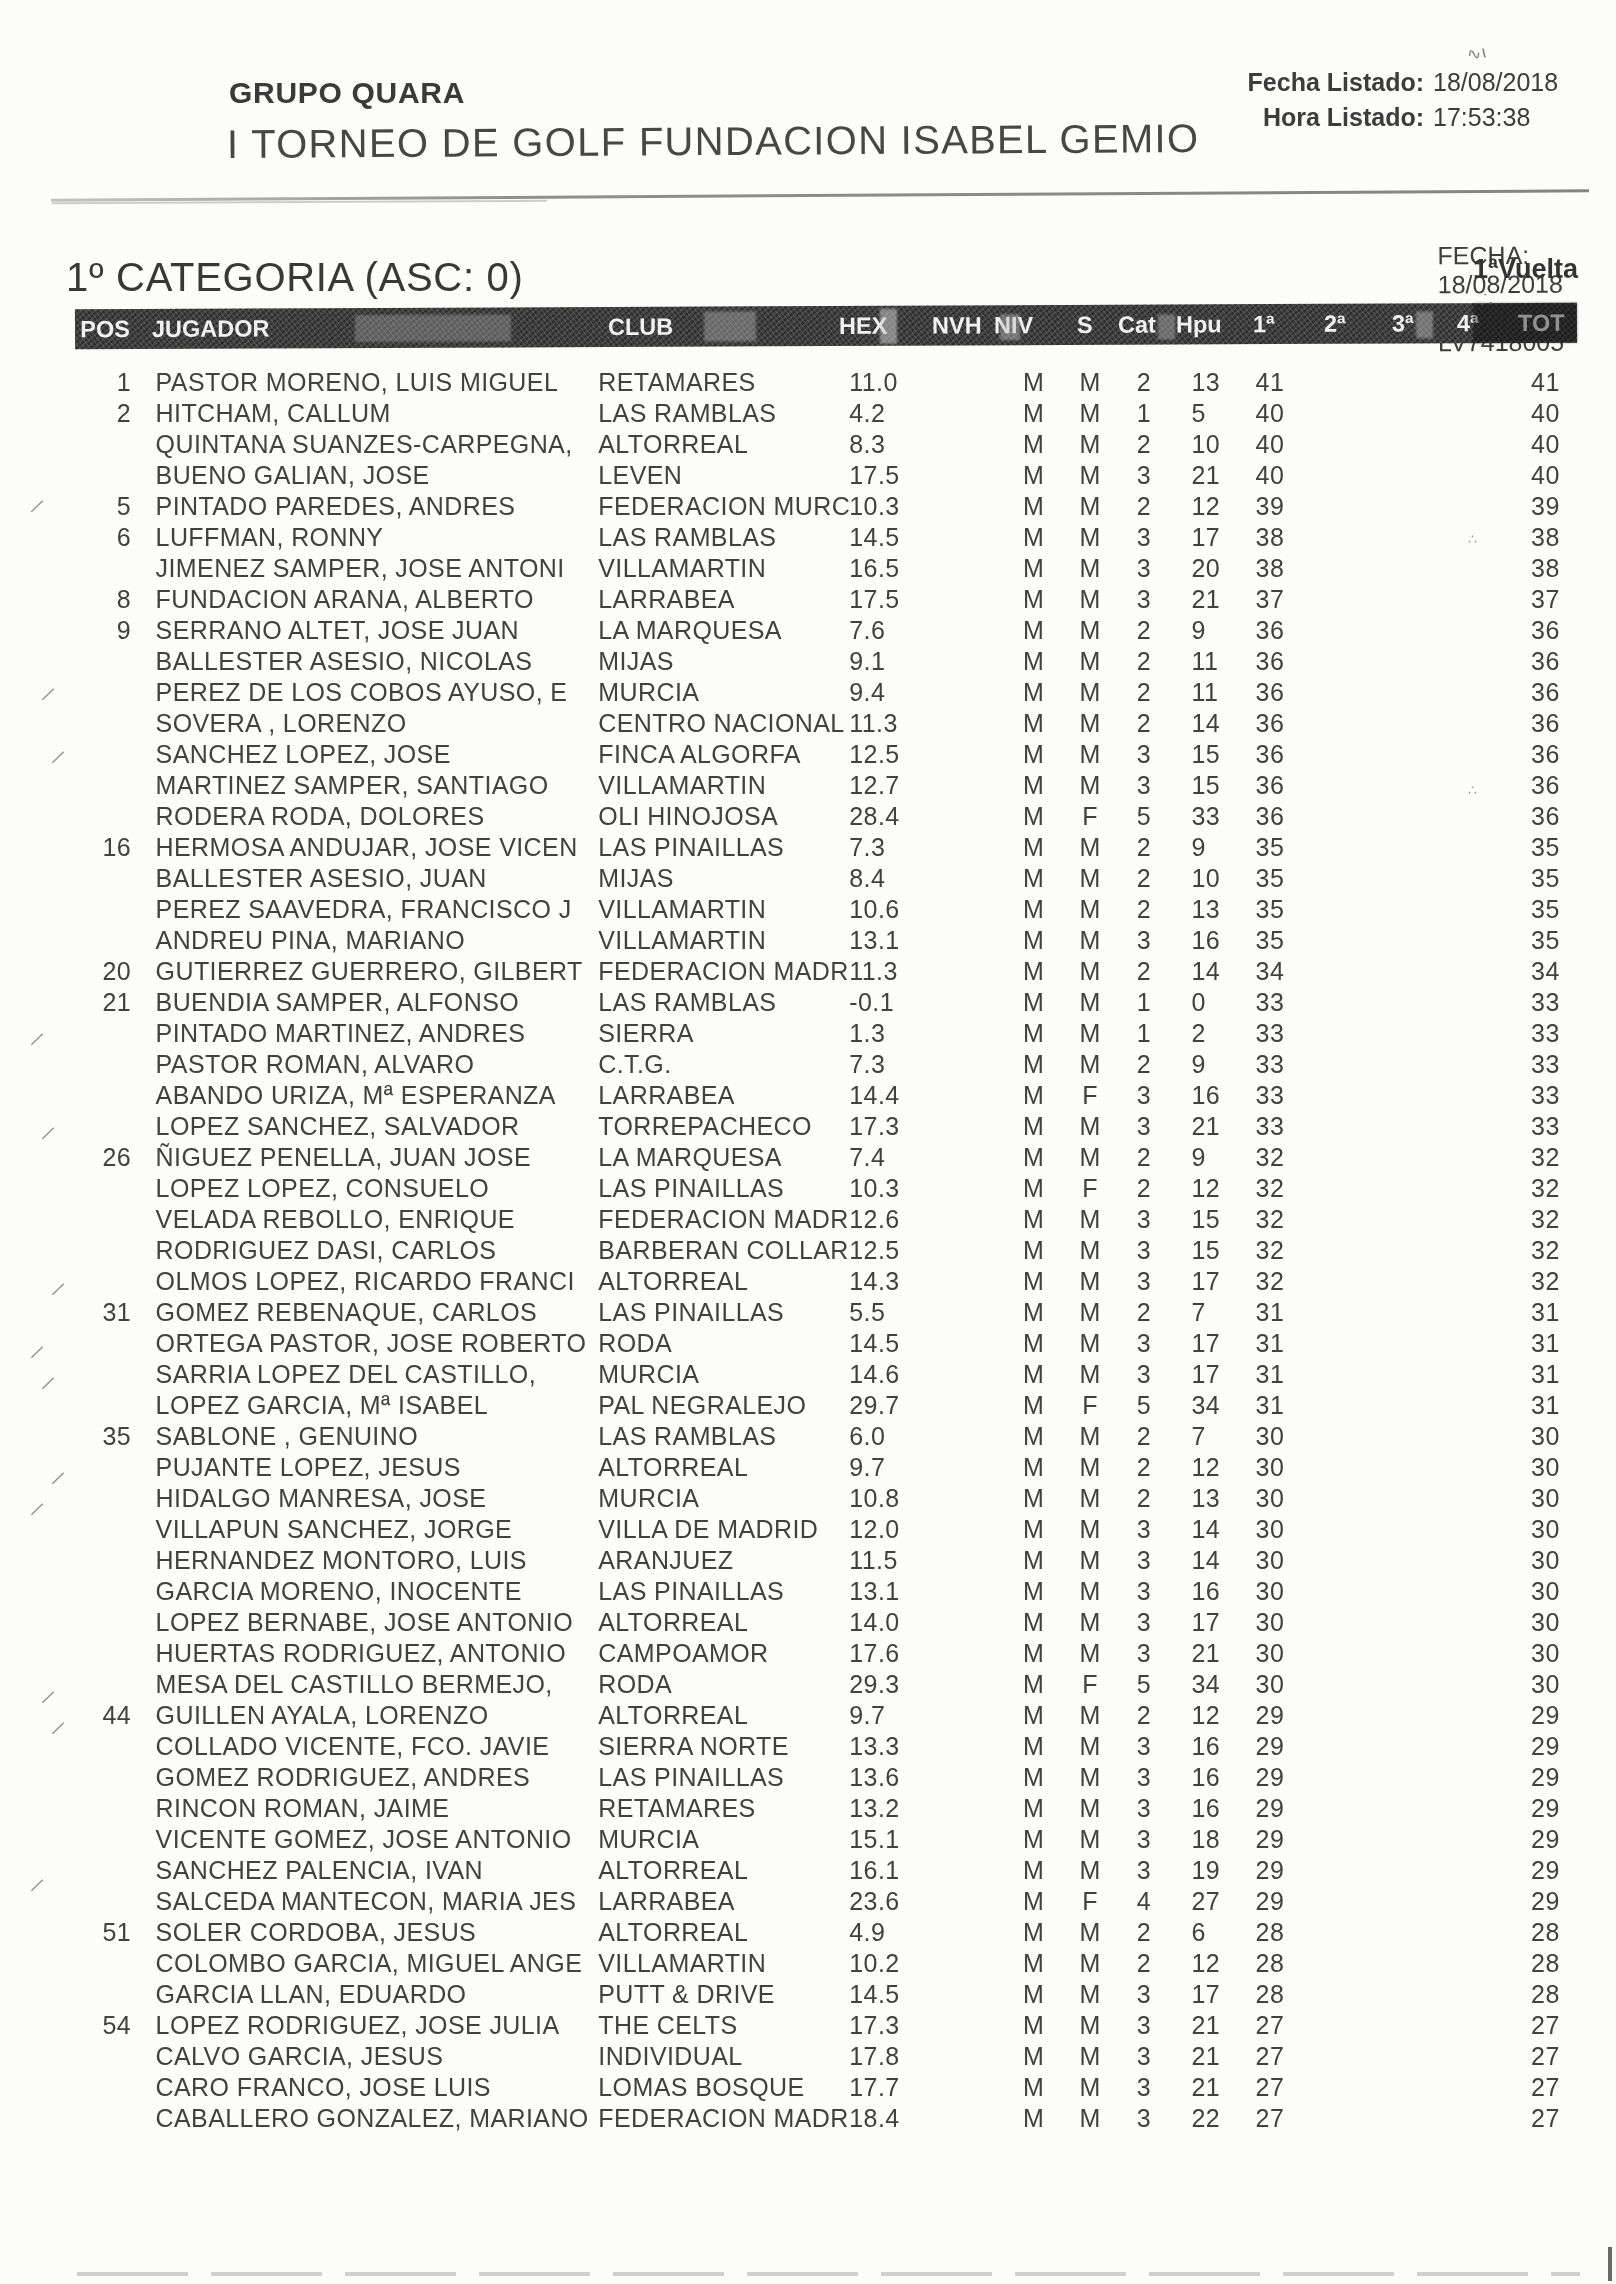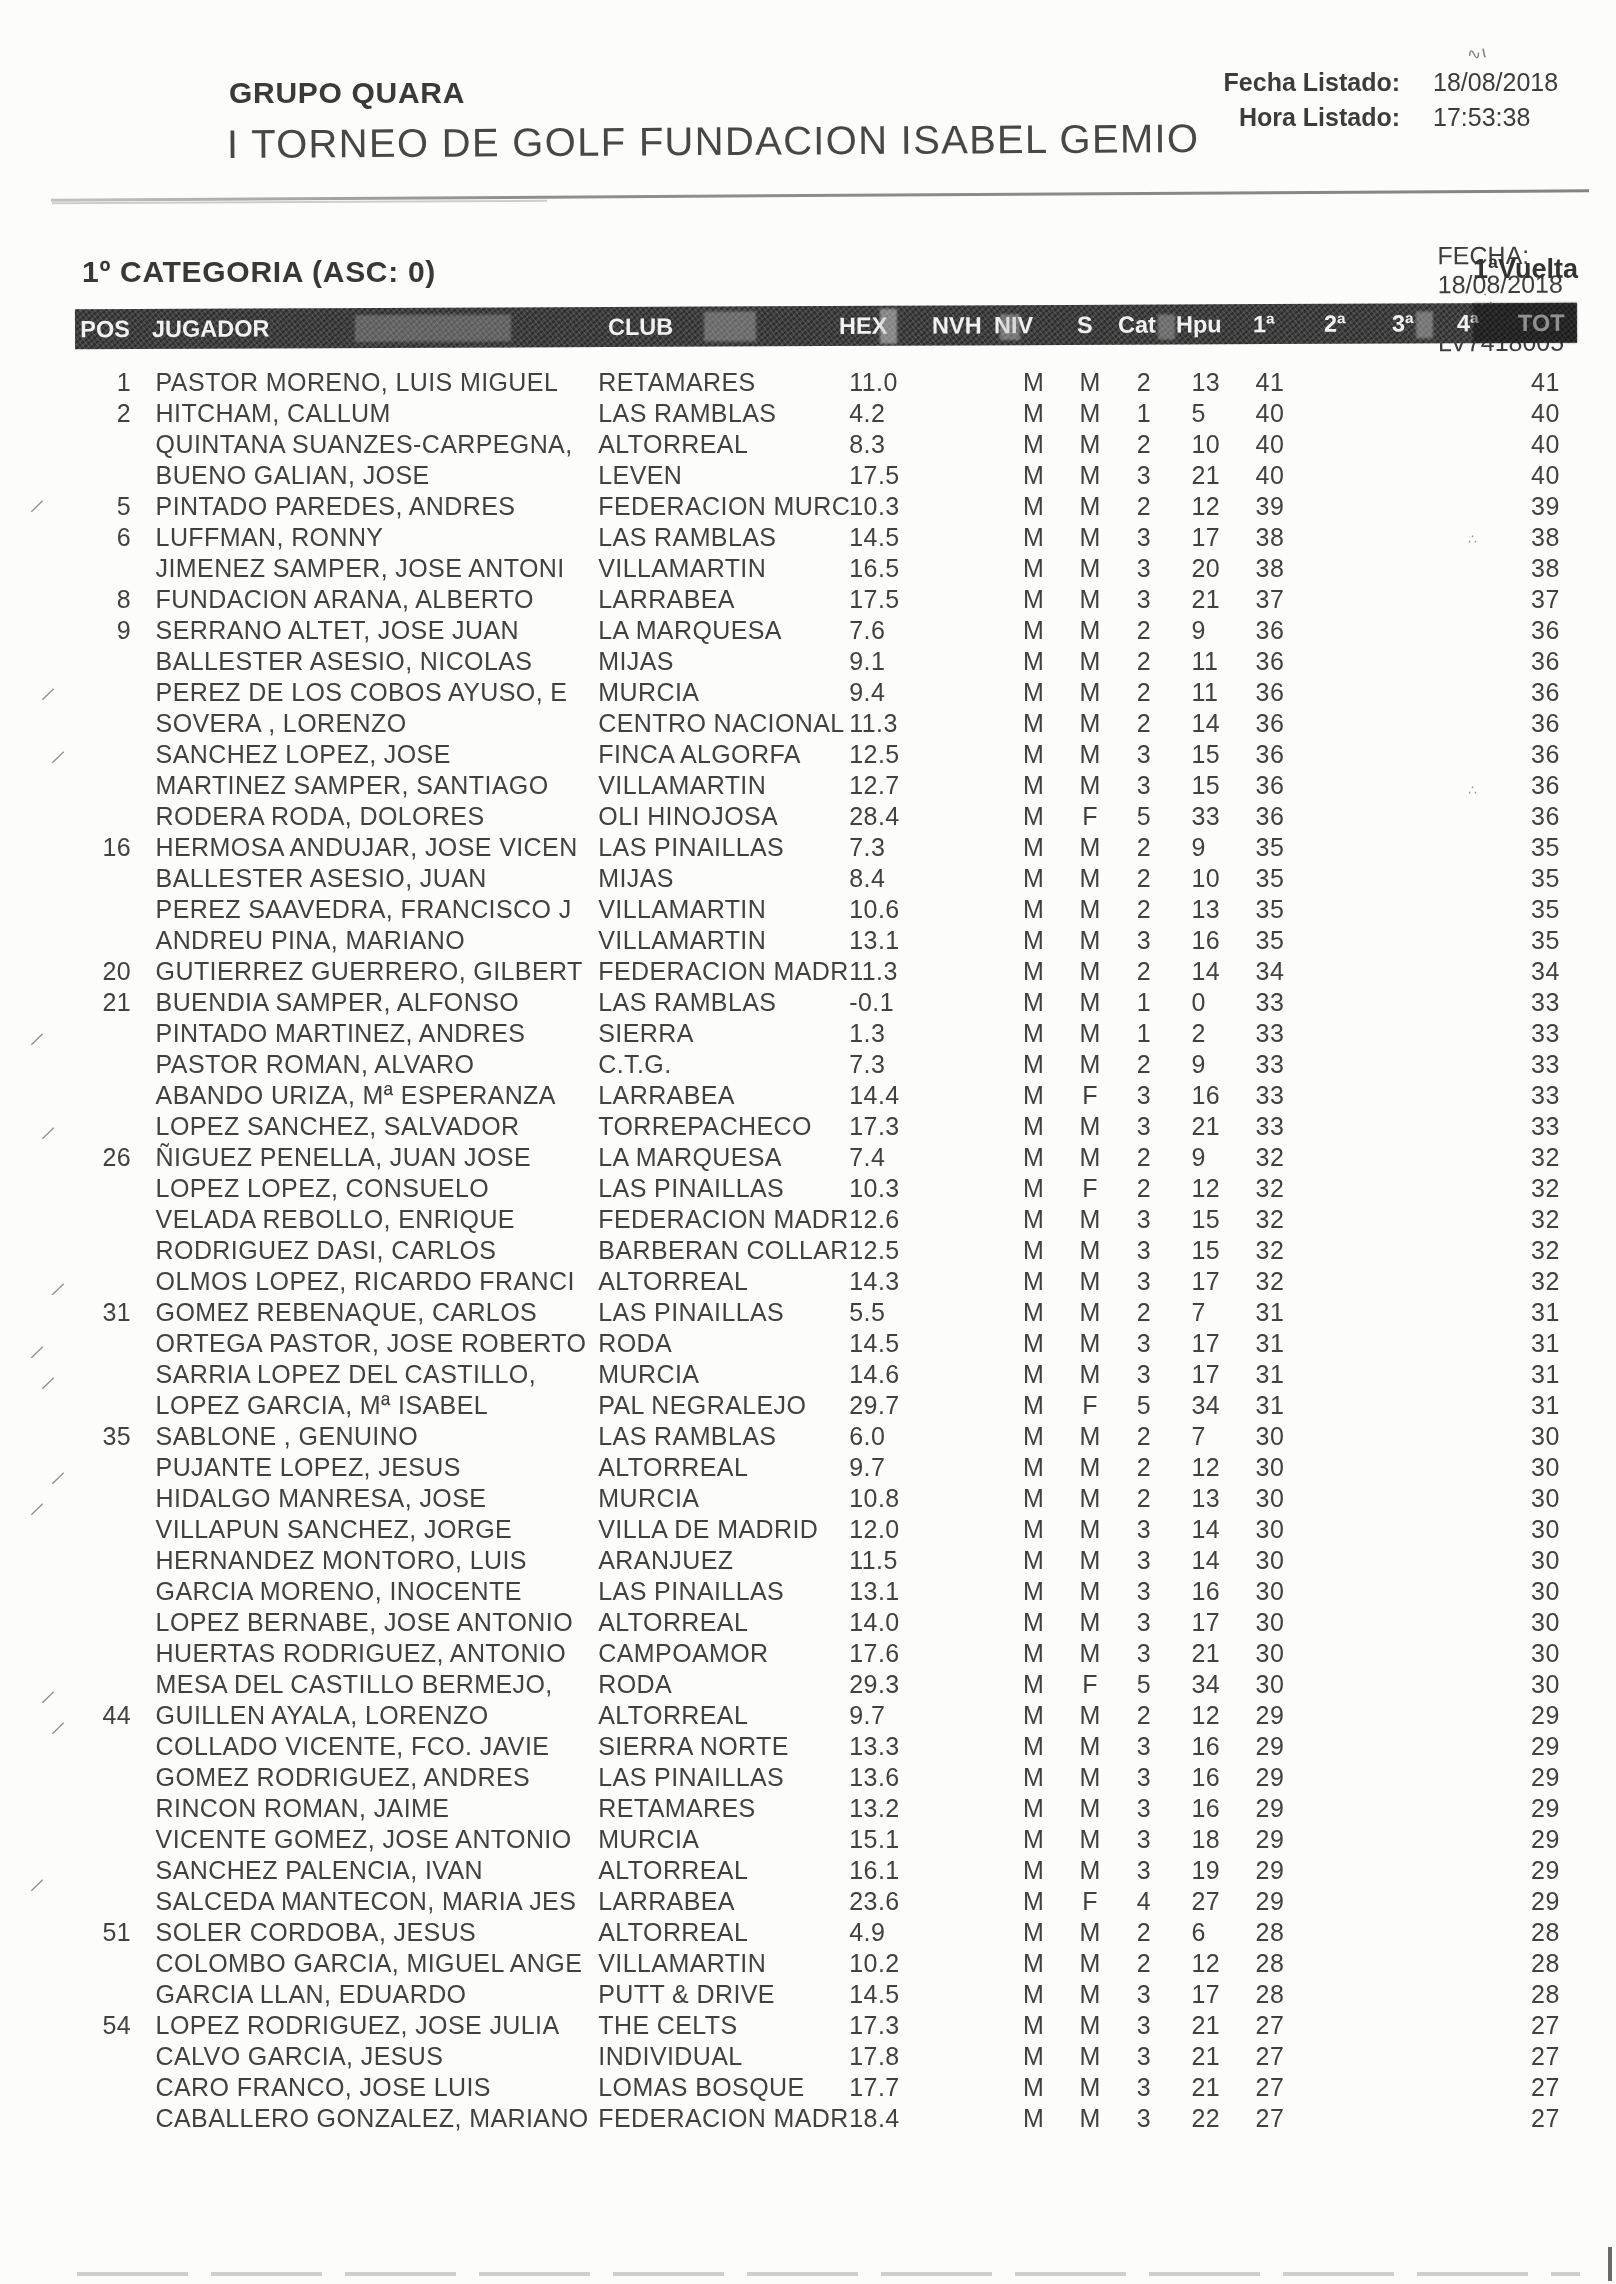--- a/index.html
+++ b/index.html
@@ -6,29 +6,29 @@
   .page{
     position:relative; width:1616px; height:2284px; margin:0 auto;
     background:#fcfcfb; overflow:hidden;
     font-family:"Liberation Sans", sans-serif; color:#3f3f3f;
   }
   .abs{position:absolute;}
   
   .brand{left:229px; top:76px; font-size:30px; font-weight:bold; color:#3a3a3a; letter-spacing:0.7px;}
   .title{left:227px; top:119px; font-size:40px; font-weight:400; color:#474747; letter-spacing:1.3px; white-space:pre; transform:rotate(-0.35deg);}
   .meta{left:1179px; top:68px; width:417px; font-size:25px; color:#3c3c3c;}
-  .meta-row{display:flex; justify-content:flex-end; margin-bottom:5.9px;gap:24px;}
+  .meta-row{display:flex; justify-content:flex-end; margin-bottom:5.9px;}
   .meta-label{font-weight:bold; text-align:right;}
   .meta-value{width:163px; margin-left:9px; text-align:left;}
   .rule{left:51px; top:194px; width:1538px; height:2.6px; background:linear-gradient(90deg,#c2c2c2,#8f8f8f 30%,#848484); transform:rotate(-0.35deg);}
   .rule2{left:52px; top:201px; width:495px; height:2px; background:#cdcdcd; transform:rotate(-0.3deg);}
   .modeline{left:83px; top:215px; font-size:25px; white-space:pre; color:#3e3e3e;}
   .fechacodigo{right:30px; top:212px; font-size:25px; color:#3e3e3e; white-space:pre; transform:rotate(-0.35deg);}
   .fc-gap{display:inline-block; width:23.5px;}
-  .category{left:82px; top:255px; font-size:30px; font-weight:bold; color:#383838; letter-spacing:0.7px;}
+  .category{left:66px; top:255px; font-size:40px; font-weight:normal; color:#383838; letter-spacing:0.7px;}
   .vuelta{right:38px; top:254px; font-size:27px; font-weight:bold; color:#333;}
   
   .thead{
     left:75px; top:306px; width:1502px; height:40px;
     background:
       repeating-linear-gradient(52deg, rgba(255,255,255,.10) 0 1.3px, rgba(0,0,0,0) 1.3px 3.9px),
       repeating-linear-gradient(-41deg, rgba(0,0,0,.30) 0 2px, rgba(0,0,0,0) 2px 4.6px),
       #414141;
     transform:rotate(-0.25deg);
   }

